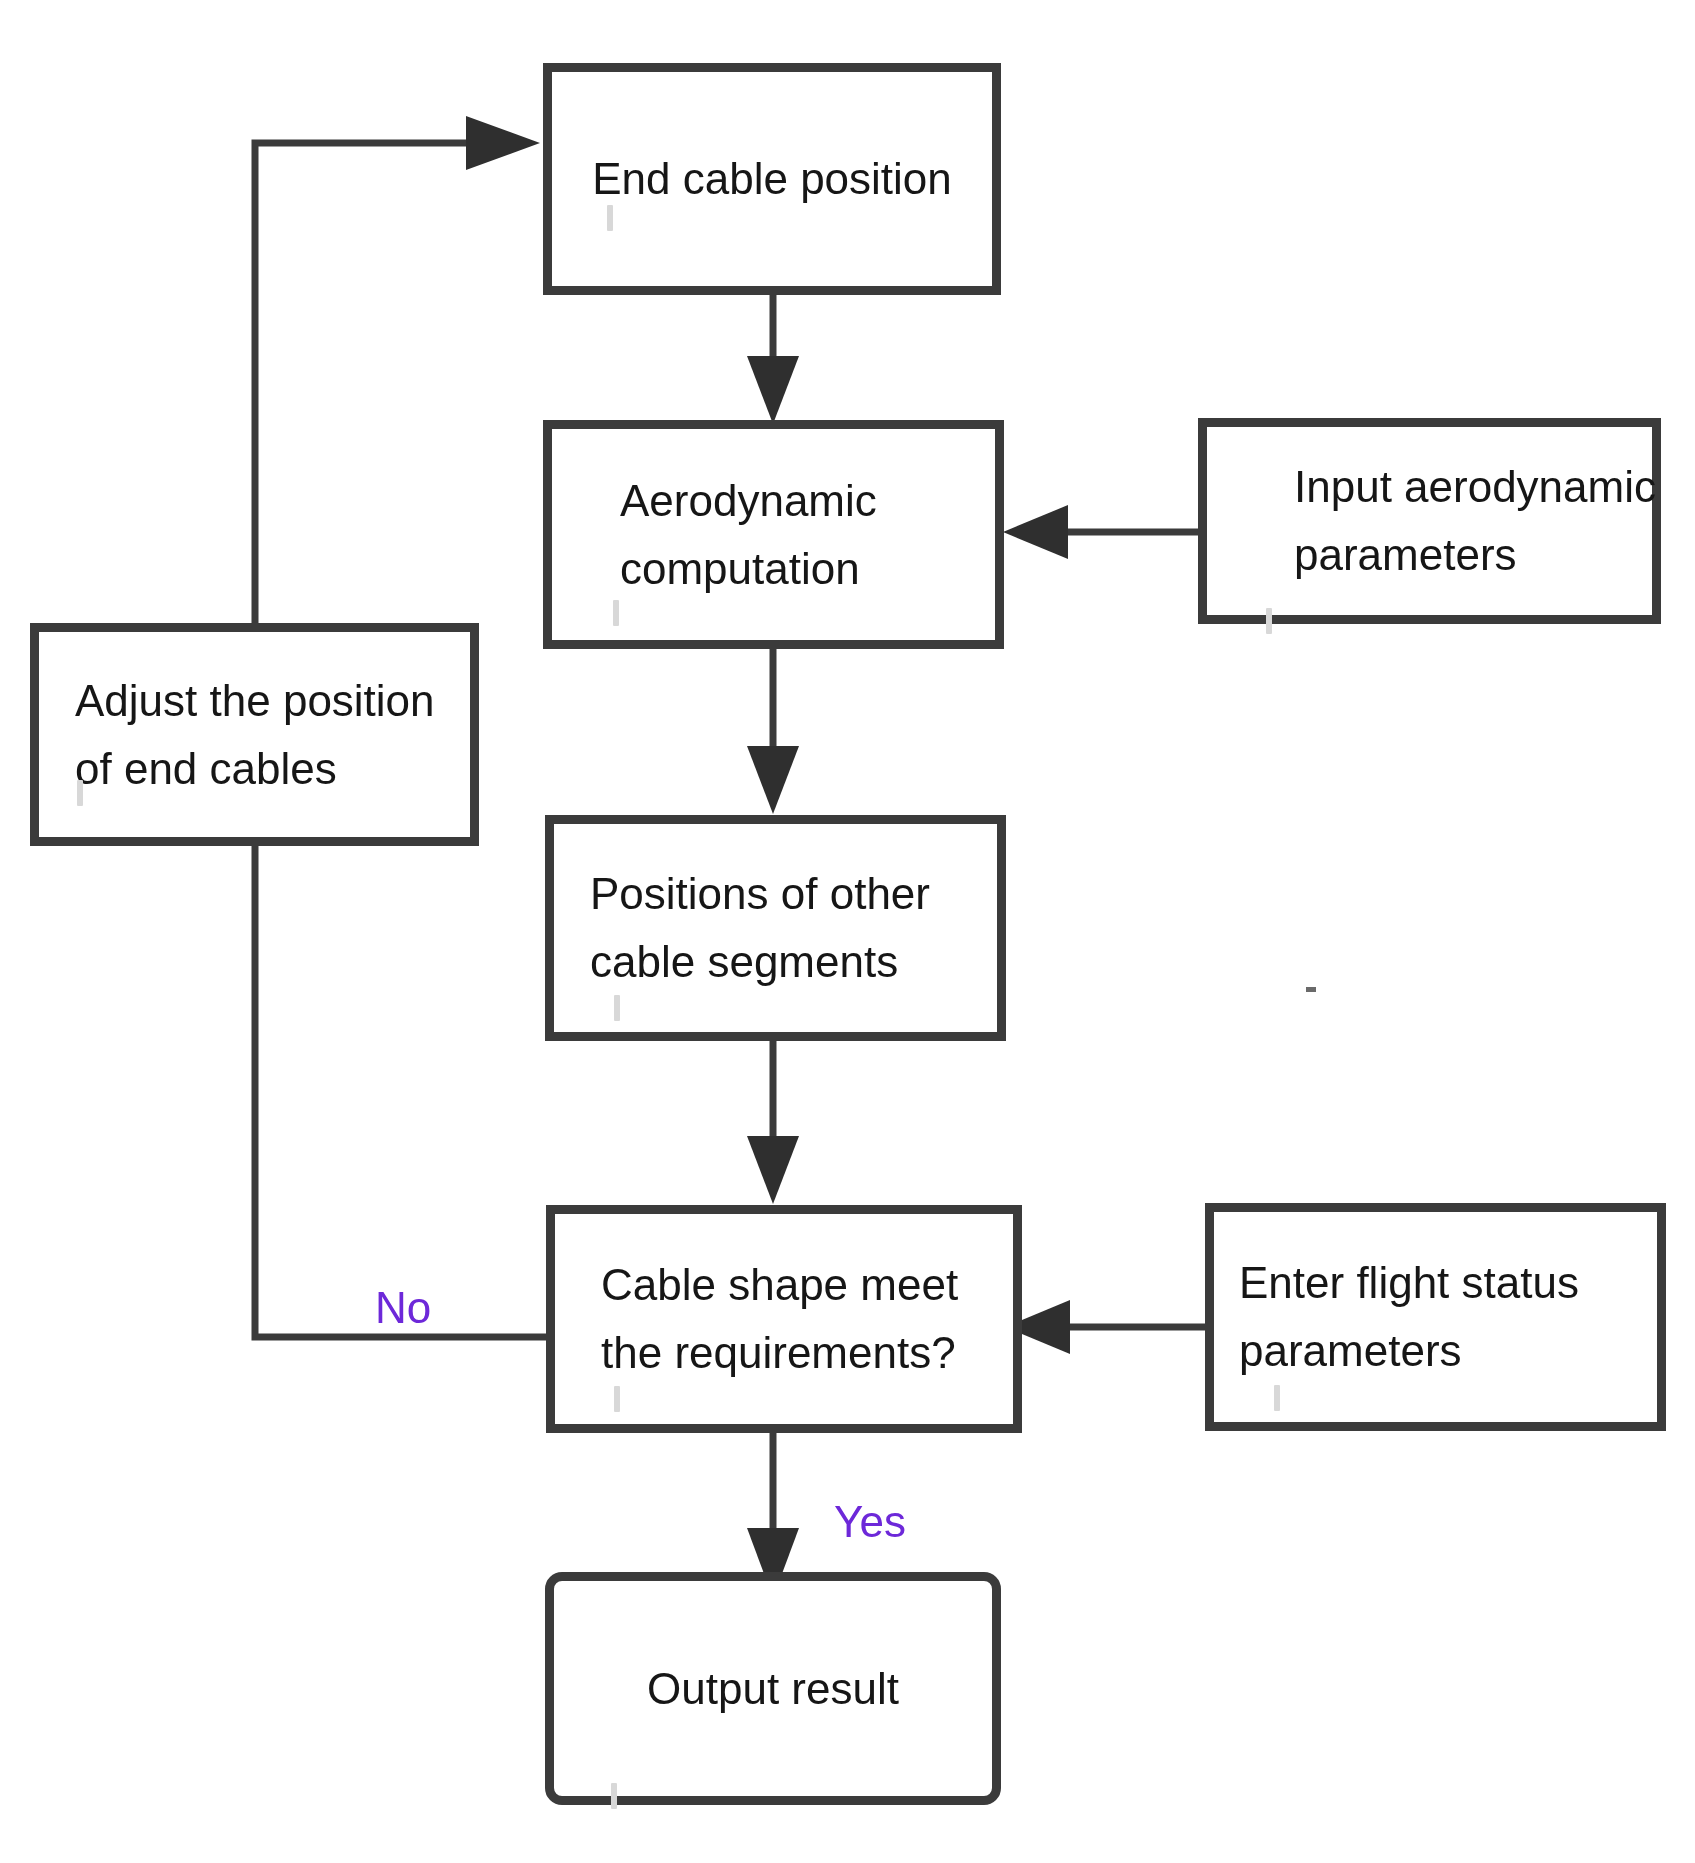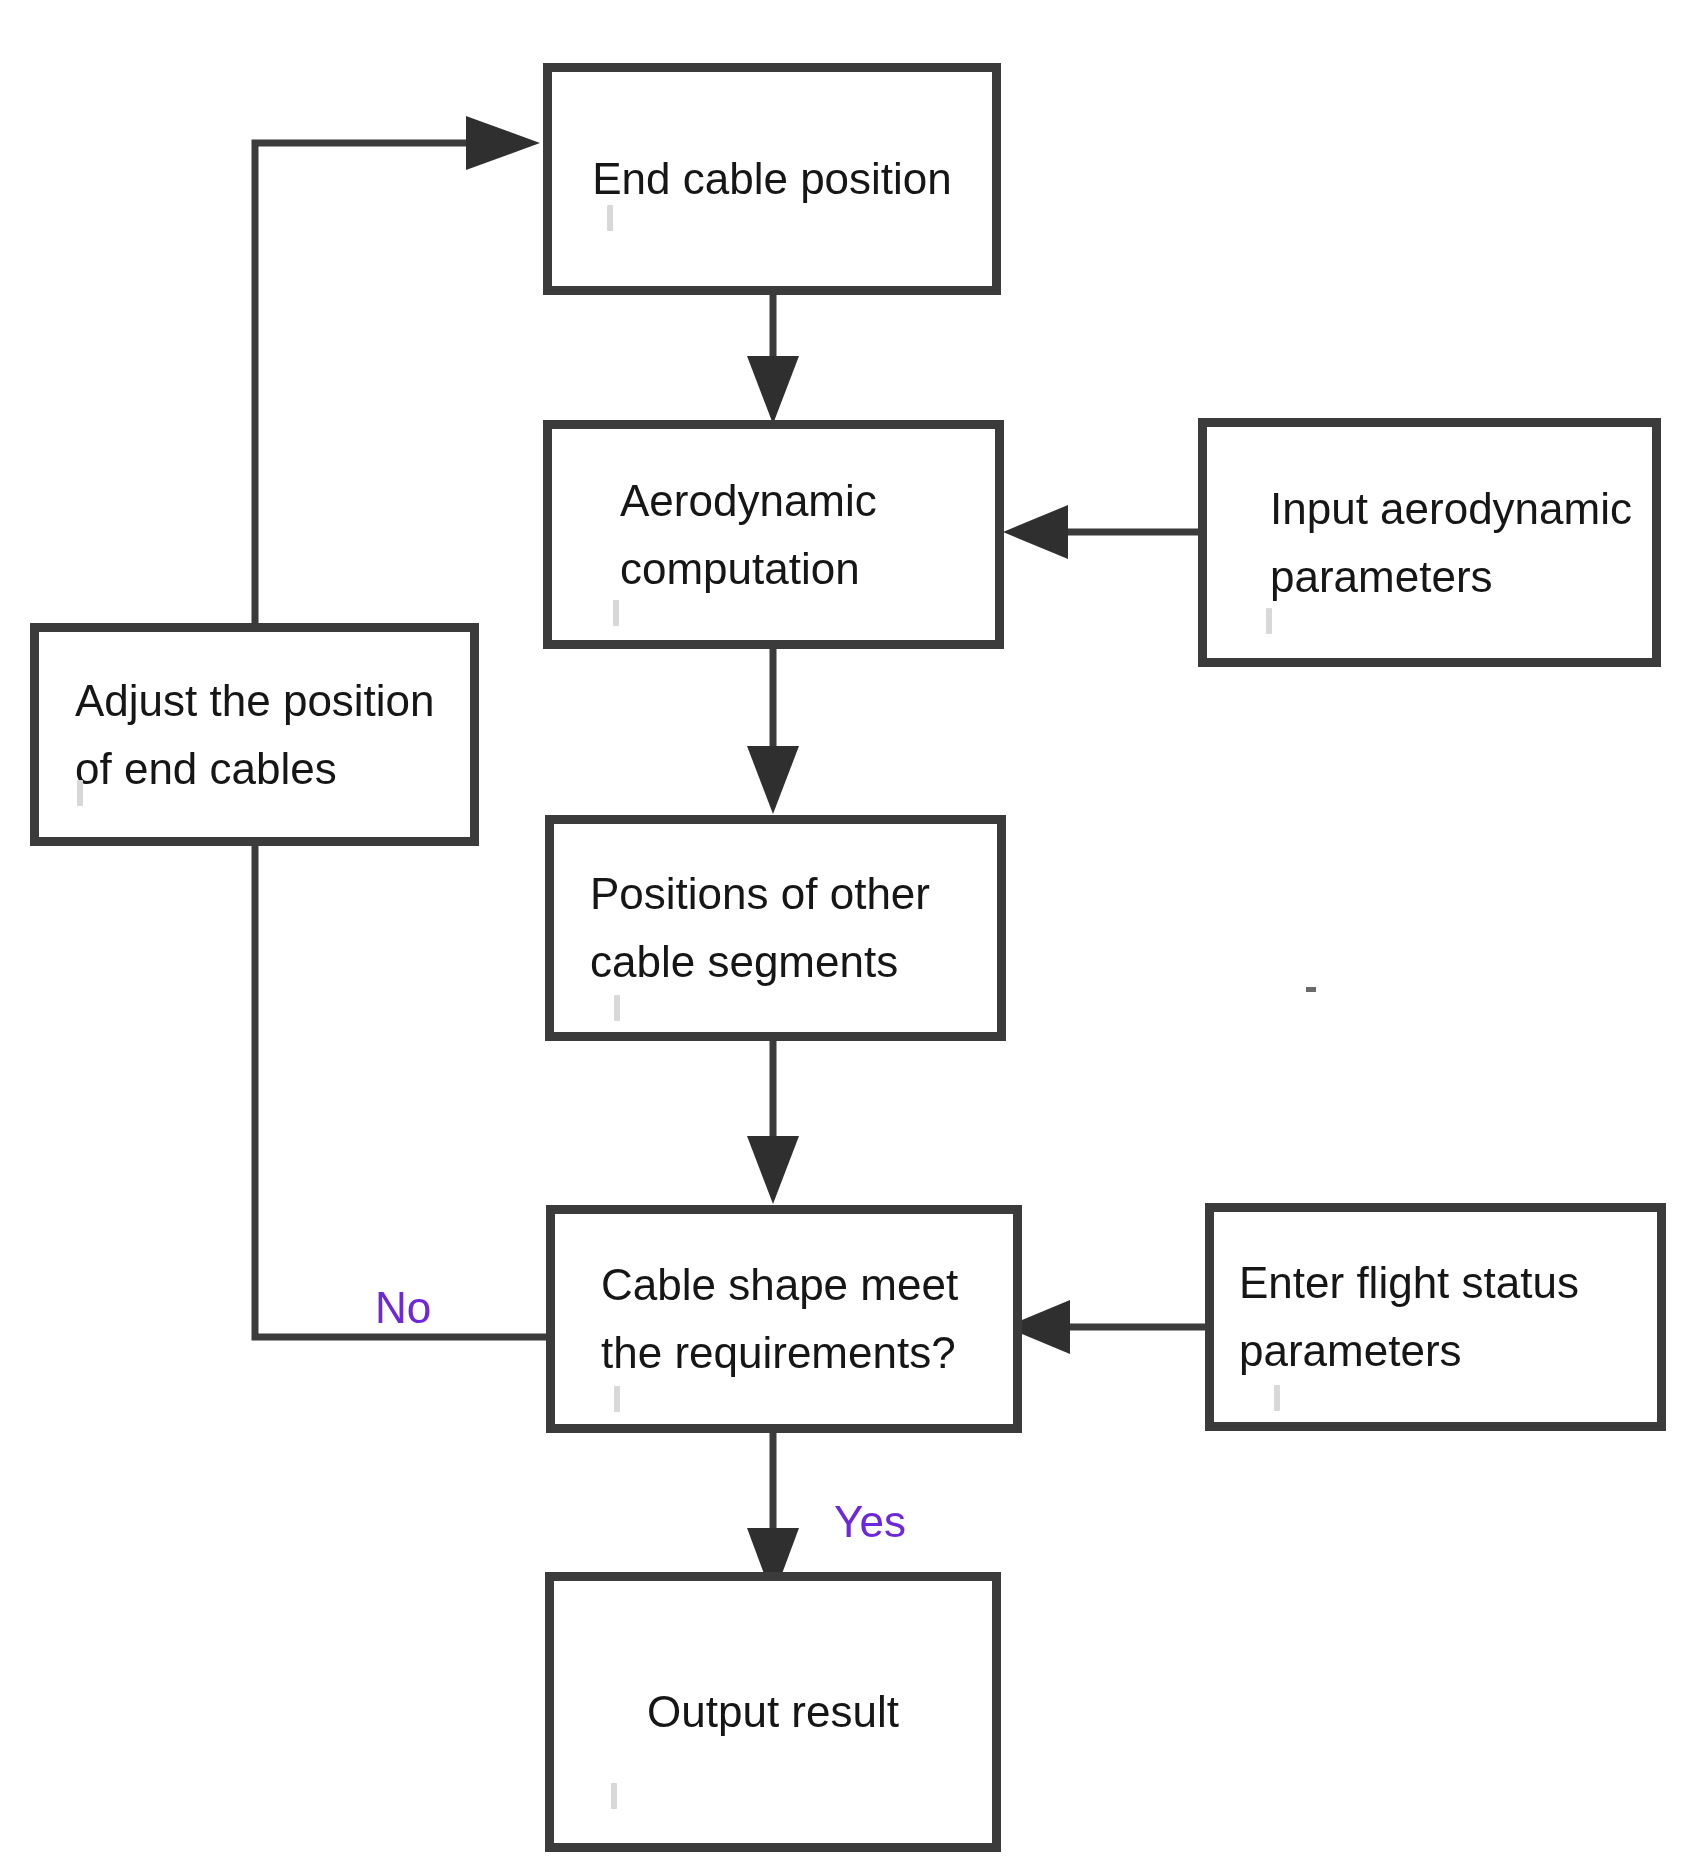--- a/index.html
+++ b/index.html
@@ -114,21 +114,21 @@
 
   <div class="node center" style="left:543px; top:27px; width:458px; height:232px;">
     <span class="line">End cable position</span>
   </div>
 
   <div class="node" style="left:543px; top:420px; width:461px; height:229px; padding-left:68px;">
     <span class="line">Aerodynamic</span>
     <span class="line">computation</span>
   </div>
 
-  <div class="node" style="left:1198px; top:418px; width:463px; height:249px; padding-left:63px;">
+  <div class="node" style="left:1198px; top:418px; width:463px; height:206px; padding-left:87px;">
     <span class="line">Input aerodynamic</span>
     <span class="line">parameters</span>
   </div>
 
   <div class="node" style="left:545px; top:815px; width:461px; height:226px; padding-left:36px;">
     <span class="line">Positions of other</span>
     <span class="line">cable segments</span>
   </div>
 
   <div class="node" style="left:546px; top:1205px; width:476px; height:228px; padding-left:46px;">
@@ -139,21 +139,21 @@
   <div class="node" style="left:1205px; top:1203px; width:461px; height:228px; padding-left:25px;">
     <span class="line">Enter flight status</span>
     <span class="line">parameters</span>
   </div>
 
   <div class="node" style="left:30px; top:623px; width:449px; height:223px; padding-left:36px;">
     <span class="line">Adjust the position</span>
     <span class="line">of end cables</span>
   </div>
 
-  <div class="node center" style="left:545px; top:1536px; width:456px; height:280px;">
+  <div class="node center" style="left:545px; top:1536px; width:456px; height:233px;border-radius:17px;">
     <span class="line">Output result</span>
   </div>
 
   <div class="edge-label" style="left:348px; top:1284px; width:110px;">No</div>
 
   <div class="edge-label" style="left:808px; top:1498px; width:124px;">Yes</div>
 
   <span class="tick" style="left:607px; top:205px;"></span>
   <span class="tick" style="left:613px; top:600px;"></span>
   <span class="tick" style="left:1266px; top:608px;"></span>

